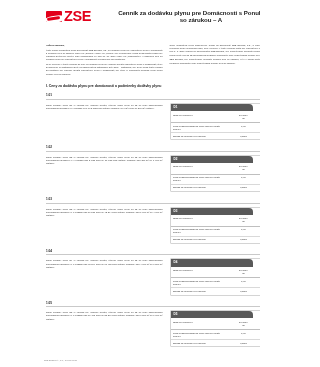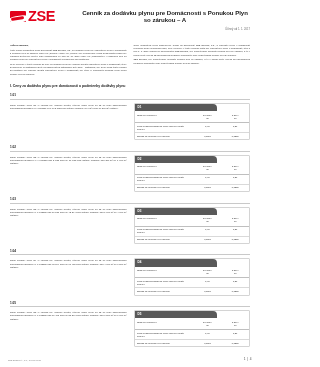--- a/index.html
+++ b/index.html
@@ -9,20 +9,21 @@
     font-family:"Liberation Sans", sans-serif;
     color:#231f20;
     overflow:hidden;
     position:relative;
   }
   .page{
     position:relative;
     width:260px;height:367px;
     box-sizing:border-box;
     padding:0 10px;
+    margin-left:36px;
   }
 
   
   .header{
     display:flex;
     align-items:flex-start;
     padding-top:9px;
     height:30px;
   }
   .logo{

